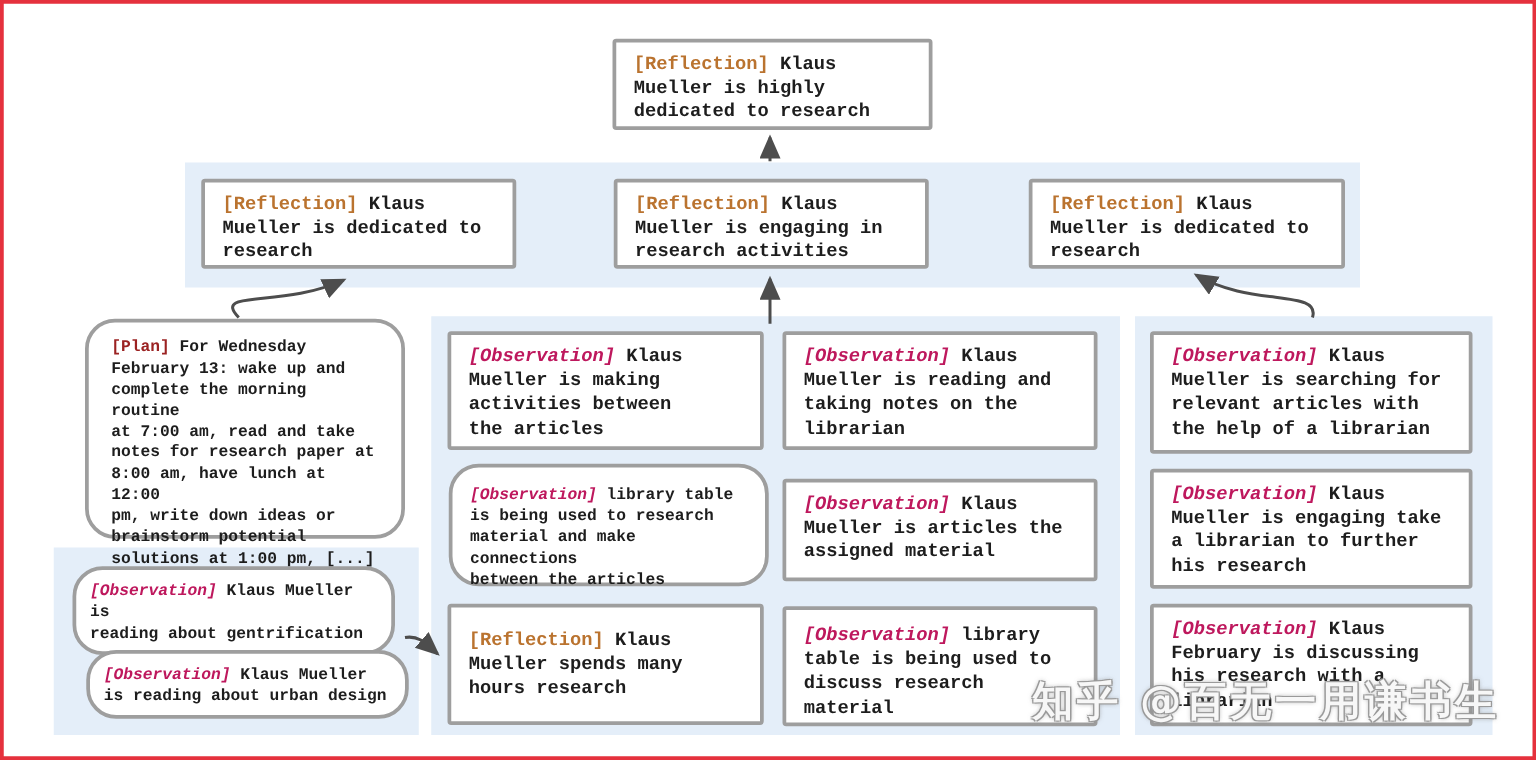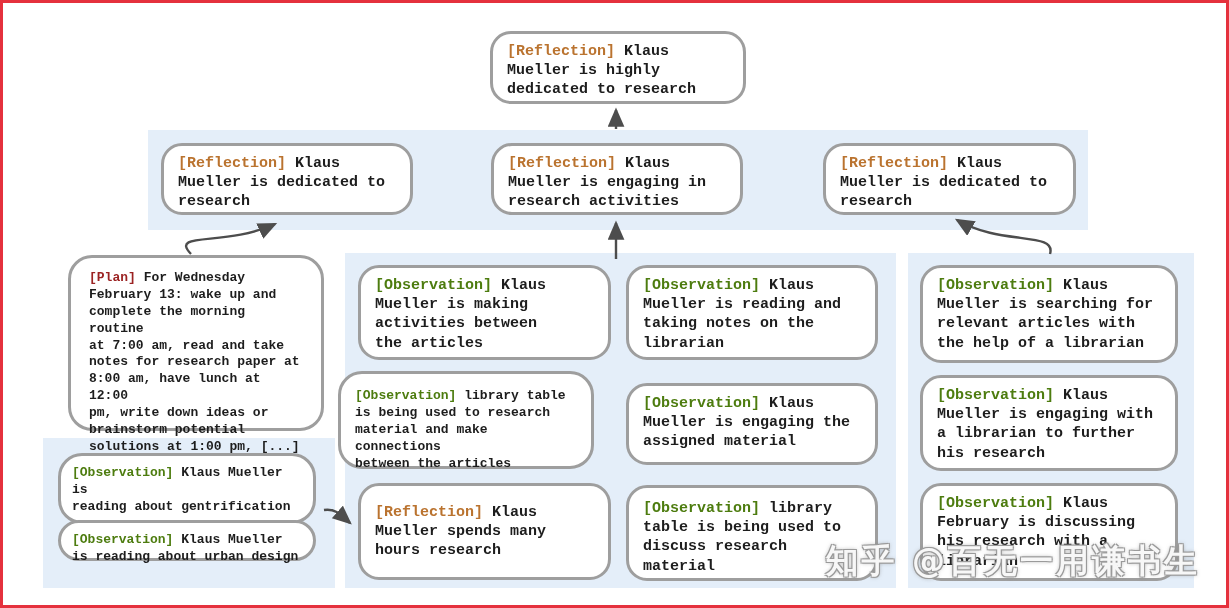--- a/index.html
+++ b/index.html
@@ -4,30 +4,30 @@
 <style>
   html,body{margin:0;padding:0;background:#fff;}
   #canvas{
     position:relative; width:1229px; height:608px; box-sizing:border-box;
     background:#ffffff; border:3px solid #e5313d; overflow:hidden;
     font-family:"Liberation Mono","DejaVu Sans Mono",monospace;
   }
   .band{position:absolute; background:#e4eef9; z-index:1;}
   .node{
     position:absolute; z-index:3; background:#ffffff;
-    border:3px solid #9e9e9e; border-radius:21px;
+    border:3px solid #9e9e9e; border-radius:3px;
     font-weight:700; font-size:15px; line-height:1.28; color:#1d1d1d;
     padding:8px 14px; box-sizing:border-box;
     font-family:"Liberation Mono","DejaVu Sans Mono",monospace;
   }
   .node.sm{font-size:13px; line-height:1.3; border-radius:24px;}
   .node .txt{white-space:pre-line;}
   .lbl-reflection{color:#ba732f;}
   .lbl-plan{color:#9b2222;}
-  .lbl-observation{color:#4d7c0f;}
+  .lbl-observation{color:#be185d;font-style:italic;}
   #arrows{position:absolute; left:0; top:0; z-index:4; pointer-events:none;}
   #watermark{
     position:absolute; z-index:6; right:26px; top:536px;
     font-family:"DejaVu Sans",sans-serif; font-size:33px; font-weight:700;
     letter-spacing:3px; color:rgba(255,255,255,0.92);
     text-shadow:1px 1px 0 #9a9a9a,-1px -1px 0 #9a9a9a,1px -1px 0 #9a9a9a,
                 -1px 1px 0 #9a9a9a,0 0 4px rgba(130,130,130,.8);
   }
 </style>
 </head>
@@ -77,34 +77,34 @@
 pm, write down ideas or
 brainstorm potential
 solutions at 1:00 pm, [...]</span>
   </div>
 
   <div class="node sm" style="left:55px;top:450px;width:258px;height:71px;padding:9px 11px">
     <span class="lbl-observation">[Observation]</span>
     <span class="txt">Klaus Mueller is
 reading about gentrification</span>
   </div>
-  <div class="node sm" style="left:55px;top:517px;width:258px;height:41px;padding:9px 11px">
+  <div class="node sm" style="left:66px;top:517px;width:258px;height:55px;padding:9px 11px">
     <span class="lbl-observation">[Observation]</span>
     <span class="txt">Klaus Mueller
 is reading about urban design</span>
   </div>
 
   <div class="node" style="left:355px;top:262px;width:253px;height:95px">
     <span class="lbl-observation">[Observation]</span>
     <span class="txt">Klaus
 Mueller is making
 activities between
 the articles</span>
   </div>
-  <div class="node sm" style="left:335px;top:368px;width:256px;height:98px;padding:14px 14px">
+  <div class="node sm" style="left:356px;top:368px;width:256px;height:98px;padding:14px 14px">
     <span class="lbl-observation">[Observation]</span>
     <span class="txt">library table
 is being used to research
 material and make connections
 between the articles</span>
   </div>
   <div class="node" style="left:355px;top:480px;width:253px;height:97px;padding:17px 14px">
     <span class="lbl-reflection">[Reflection]</span>
     <span class="txt">Klaus
 Mueller spends many
@@ -114,41 +114,41 @@
   <div class="node" style="left:623px;top:262px;width:252px;height:95px">
     <span class="lbl-observation">[Observation]</span>
     <span class="txt">Klaus
 Mueller is reading and
 taking notes on the
 librarian</span>
   </div>
   <div class="node" style="left:623px;top:380px;width:252px;height:82px">
     <span class="lbl-observation">[Observation]</span>
     <span class="txt">Klaus
-Mueller is engaging the
+Mueller is articles the
 assigned material</span>
   </div>
   <div class="node" style="left:623px;top:482px;width:252px;height:96px;padding:11px 14px">
     <span class="lbl-observation">[Observation]</span>
     <span class="txt">library
 table is being used to
 discuss research material</span>
   </div>
 
   <div class="node" style="left:917px;top:262px;width:258px;height:98px">
     <span class="lbl-observation">[Observation]</span>
     <span class="txt">Klaus
 Mueller is searching for
 relevant articles with
 the help of a librarian</span>
   </div>
   <div class="node" style="left:917px;top:372px;width:258px;height:96px">
     <span class="lbl-observation">[Observation]</span>
     <span class="txt">Klaus
-Mueller is engaging with
+Mueller is engaging take
 a librarian to further
 his research</span>
   </div>
   <div class="node" style="left:917px;top:480px;width:258px;height:98px">
     <span class="lbl-observation">[Observation]</span>
     <span class="txt">Klaus
 February is discussing
 his research with a
 librarian</span>
   </div>

